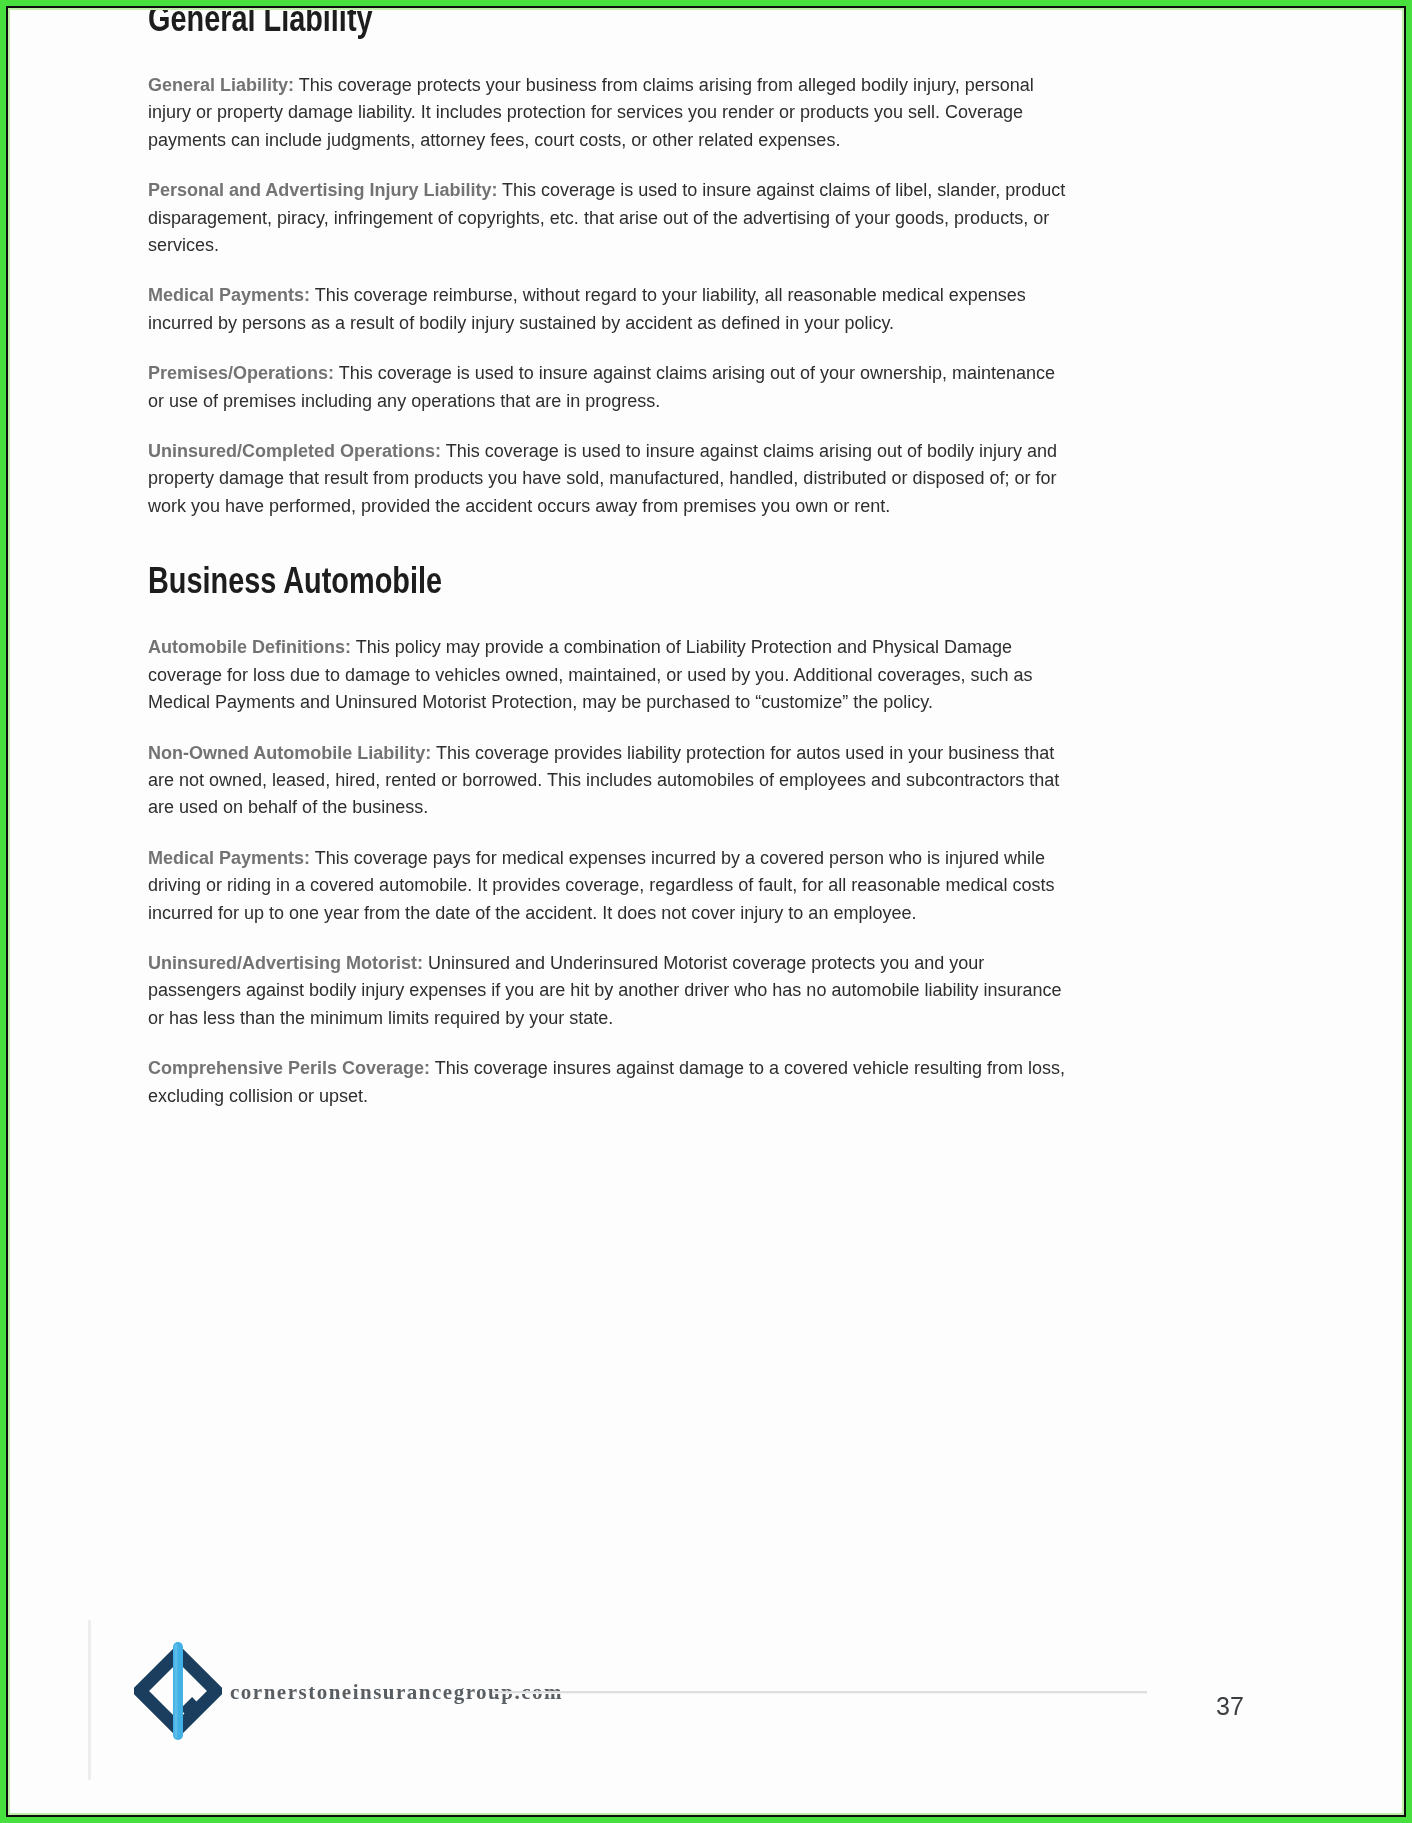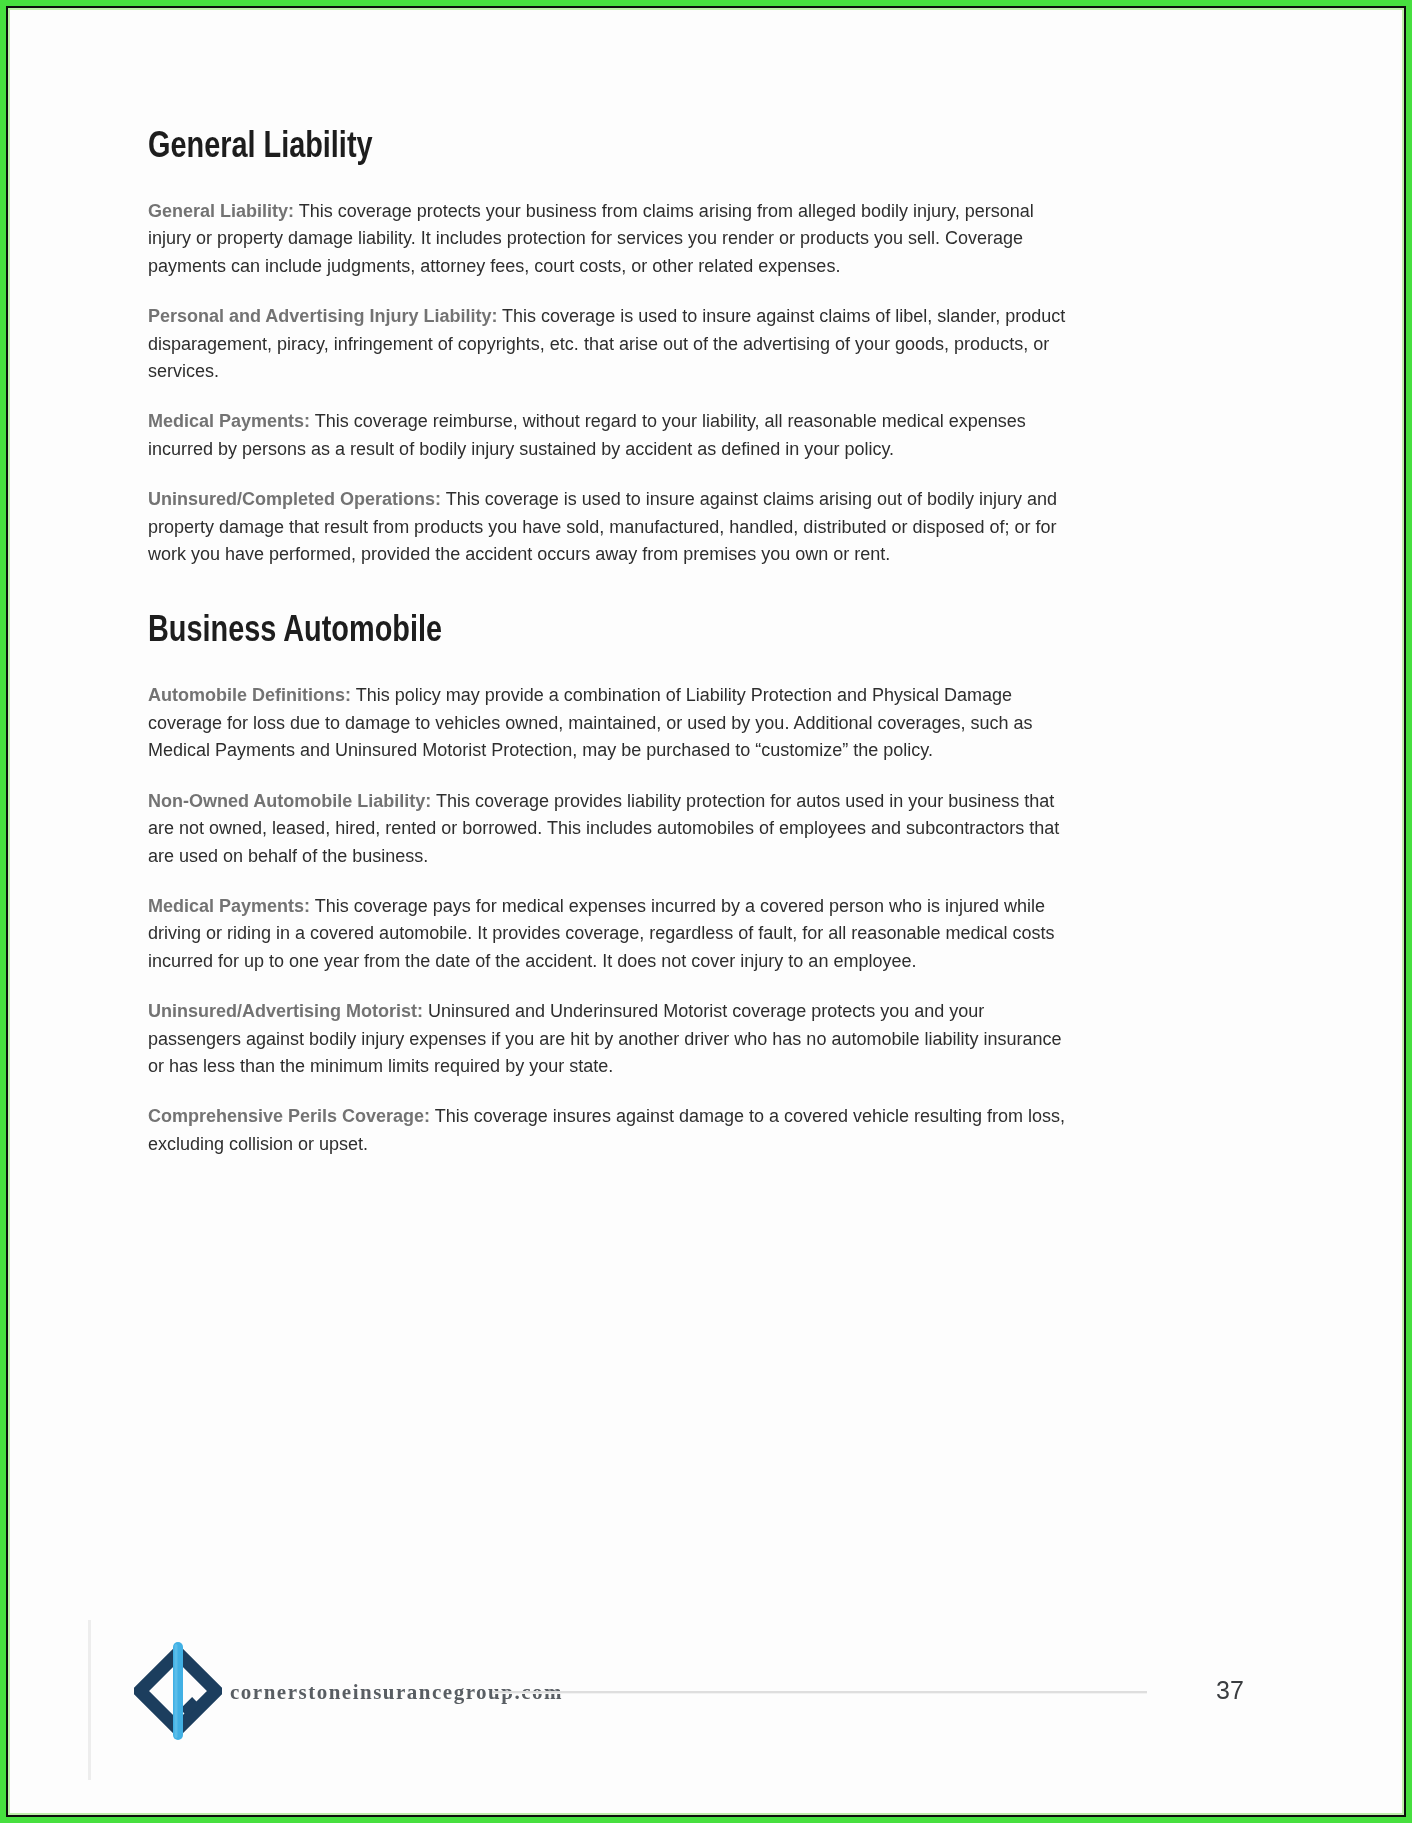--- a/index.html
+++ b/index.html
@@ -12,22 +12,20 @@
   
   .frame {
     position:absolute; inset:0; pointer-events:none; z-index:50;
     box-shadow:
       inset 0 0 0 6px #47e03f,
       inset 0 0 0 8px #0c0d0c,
       inset 0 0 0 10px #bdefa9;
   }
   .content {
     position:absolute; left:148px; top:0; width:928px;
-    padding-top:118px;
-    margin-top:8px;
   }
   .section-heading {
     font-size:37px; line-height:38px; font-weight:700;
     color:#1d1d1d; margin:0 0 34px 0;
   }
   .section + .section .section-heading { margin-top:42px; }
   .condense {
     display:inline-block; transform:scaleX(0.78);
     transform-origin:left center; white-space:nowrap;
   }
@@ -47,39 +45,40 @@
     font-family:"Liberation Serif","DejaVu Serif",serif;
     font-weight:700; font-size:21px; letter-spacing:1.5px;
     color:#595e63;
   }
   .rule {
     position:absolute; left:492px; top:61px; width:655px; height:2px;
     background:#dedede;
     border-bottom:1px solid #f2f2f2;
   }
   .pagenum {
-    position:absolute; left:1198px; top:46px; width:64px; text-align:center;
+    position:absolute; left:1198px; top:62px; width:64px; text-align:center;
     font-size:25px; color:#3a3d40;
   }
 </style>
 </head>
 <body>
 
 <div class="frame"></div>
 
 <main class="content">
   <section class="section">
     <h1 class="section-heading"><span class="condense">General Liability</span></h1>
     <div>
   <p class="coverage"><b>General Liability:</b><span> This coverage protects your business from claims arising from alleged bodily injury, personal injury or property damage liability. It includes protection for services you render or products you sell. Coverage payments can include judgments, attorney fees, court costs, or other related expenses.</span></p>
 
   <p class="coverage"><b>Personal and Advertising Injury Liability:</b><span> This coverage is used to insure against claims of libel, slander, product disparagement, piracy, infringement of copyrights, etc. that arise out of the advertising of your goods, products, or services.</span></p>
 
   <p class="coverage"><b>Medical Payments:</b><span> This coverage reimburse, without regard to your liability, all reasonable medical expenses incurred by persons as a result of bodily injury sustained by accident as defined in your policy.</span></p>
 
+  <p class="coverage"><b>Premises/Operations:</b><span> This coverage is used to insure against claims arising out of your ownership, maintenance or use of premises including any operations that are in progress.</span></p>
 
   <p class="coverage"><b>Uninsured/Completed Operations:</b><span> This coverage is used to insure against claims arising out of bodily injury and property damage that result from products you have sold, manufactured, handled, distributed or disposed of; or for work you have performed, provided the accident occurs away from premises you own or rent.</span></p>
 
 </div>
   </section>
 
   <section class="section">
     <h1 class="section-heading"><span class="condense">Business Automobile</span></h1>
     <div>
   <p class="coverage"><b>Automobile Definitions:</b><span> This policy may provide a combination of Liability Protection and Physical Damage coverage for loss due to damage to vehicles owned, maintained, or used by you. Additional coverages, such as Medical Payments and Uninsured Motorist Protection, may be purchased to “customize” the policy.</span></p>

